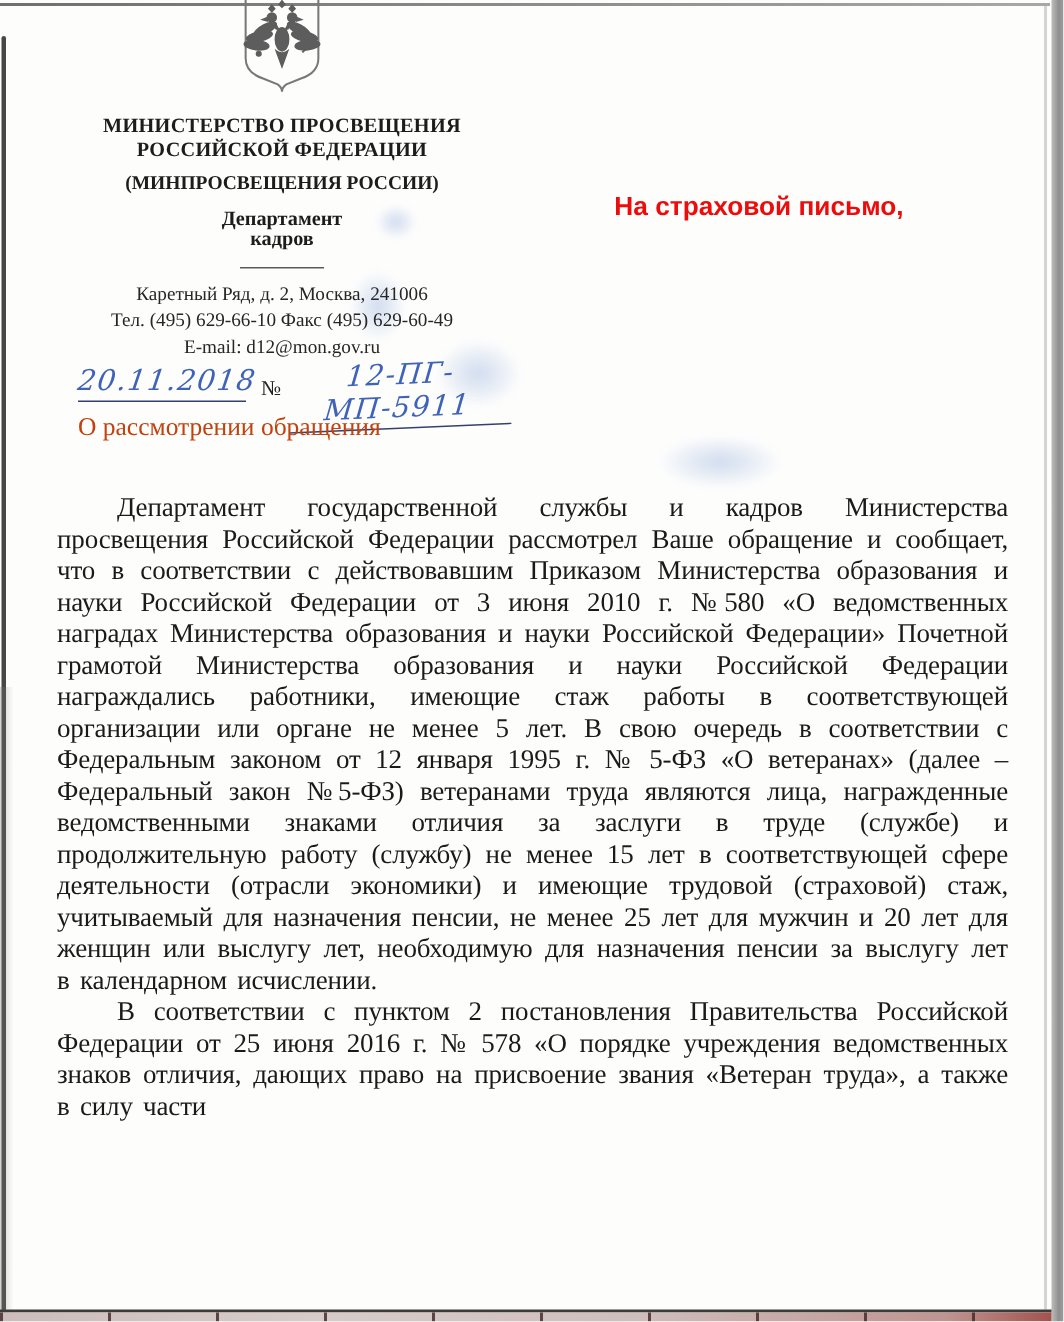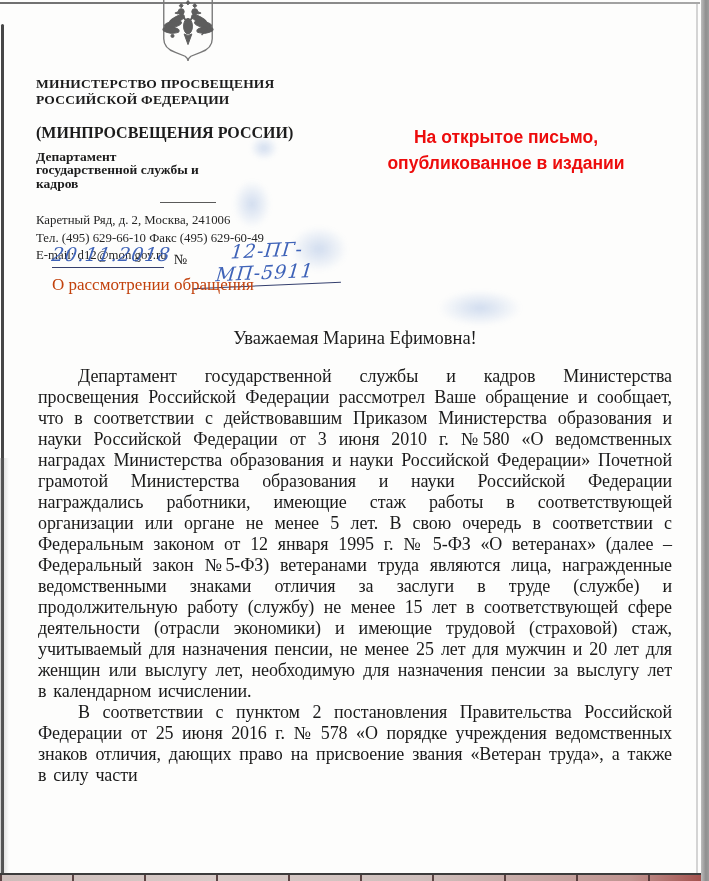--- a/index.html
+++ b/index.html
@@ -24,24 +24,24 @@
       repeating-linear-gradient(90deg,rgba(70,45,45,.85) 0 2px,rgba(70,45,45,0) 2px 72px),
       linear-gradient(90deg,#cdbdba 0%,#d8cbc8 30%,#cfbfbc 60%,#c09490 90%,#a4524e 100%);}
   .smudge{position:absolute;border-radius:50%;filter:blur(2px);
     background:radial-gradient(ellipse at center,rgba(96,138,208,.28),rgba(96,138,208,0) 70%);}
   .sm1{left:233px;top:180px;width:38px;height:48px;}
   .sm2{left:290px;top:226px;width:58px;height:46px;}
   .sm3{left:250px;top:136px;width:28px;height:24px;}
   .sm4{left:438px;top:290px;width:84px;height:36px;}
 
   
-  .letterhead{position:absolute;left:36px;top:0;width:304px;text-align:left;}
+  .letterhead{position:absolute;left:36px;top:0;width:304px;text-align:center;}
   .emblem{width:60px;height:64px;margin:0 auto;display:block;}
   .ministry{margin-top:12px;font-weight:bold;font-size:13.5px;line-height:15.5px;letter-spacing:.2px;}
-  .ministry-paren{margin-top:18px;font-weight:bold;font-size:16px;line-height:15.5px;}
+  .ministry-paren{margin-top:7px;font-weight:bold;font-size:13px;line-height:15.5px;}
   .department{margin-top:9px;font-weight:bold;font-size:13.5px;line-height:13.5px;}
   .divider{width:56px;border:none;border-top:1.6px solid #5a5a5a;margin:12px auto 9px auto;}
   .contact{font-size:12.8px;line-height:17.5px;color:#262626;}
 
   
   .refline{position:absolute;left:50px;top:243px;width:300px;height:30px;}
   .hw{font-family:"DejaVu Serif",serif;font-style:italic;font-size:19px;
       letter-spacing:1px;transform:skewX(-8deg);display:inline-block;}
   .date-box{position:absolute;left:2px;top:0;width:112px;border-bottom:1.6px solid #35406e;
       text-align:center;padding-bottom:2px;}
@@ -111,21 +111,20 @@
     </svg>
 
     <div class="ministry">
       <div>МИНИСТЕРСТВО ПРОСВЕЩЕНИЯ</div>
       <div>РОССИЙСКОЙ ФЕДЕРАЦИИ</div>
     </div>
     <div class="ministry-paren">(МИНПРОСВЕЩЕНИЯ РОССИИ)</div>
 
     <div class="department">
       <div>Департамент</div>
-      <div>государственной службы и</div>
       <div>кадров</div>
     </div>
 
     <hr class="divider">
 
     <div class="contact">
       <div>Каретный Ряд, д. 2, Москва, 241006</div>
       <div>Тел. (495) 629-66-10 Факс (495) 629-60-49</div>
       <div>E-mail: d12@mon.gov.ru</div>
     </div>
@@ -138,26 +137,24 @@
     <span class="no-sign">№</span>
     <div class="num-box">
       <span class="hw" style="color: rgb(63, 99, 184);">12-ПГ-МП-5911</span>
     </div>
   </div>
 
   <div class="subject">О рассмотрении обращения</div>
 
 
   <div class="annotation" style="color: rgb(237, 12, 12);">
-    <div>На открытое письмо,</div>
-    <div>опубликованное в издании</div>
+    <div>На страховой письмо,</div>
   </div>
 
   <div class="body">
-    <div class="salutation">Уважаемая Марина Ефимовна!</div>
     <p class="para">Департамент государственной службы и кадров Министерства просвещения Российской Федерации рассмотрел Ваше обращение и сообщает, что в соответствии с действовавшим Приказом Министерства образования и науки Российской Федерации от 3 июня 2010 г. №580 «О ведомственных наградах Министерства образования и науки Российской Федерации» Почетной грамотой Министерства образования и науки Российской Федерации награждались работники, имеющие стаж работы в соответствующей организации или органе не менее 5 лет. В свою очередь в соответствии с Федеральным законом от 12 января 1995 г. № 5-ФЗ «О ветеранах» (далее – Федеральный закон №5-ФЗ) ветеранами труда являются лица, награжденные ведомственными знаками отличия за заслуги в труде (службе) и продолжительную работу (службу) не менее 15 лет в соответствующей сфере деятельности (отрасли экономики) и имеющие трудовой (страховой) стаж, учитываемый для назначения пенсии, не менее 25 лет для мужчин и 20 лет для женщин или выслугу лет, необходимую для назначения пенсии за выслугу лет в календарном исчислении.</p>
     <p class="para">В соответствии с пунктом 2 постановления Правительства Российской Федерации от 25 июня 2016 г. № 578 «О порядке учреждения ведомственных знаков отличия, дающих право на присвоение звания «Ветеран труда», а также в силу части</p>
   </div>
 
   <div class="strip">
     <div class="strip-line"></div>
     <div class="strip-band"></div>
   </div>
 
 </div>

